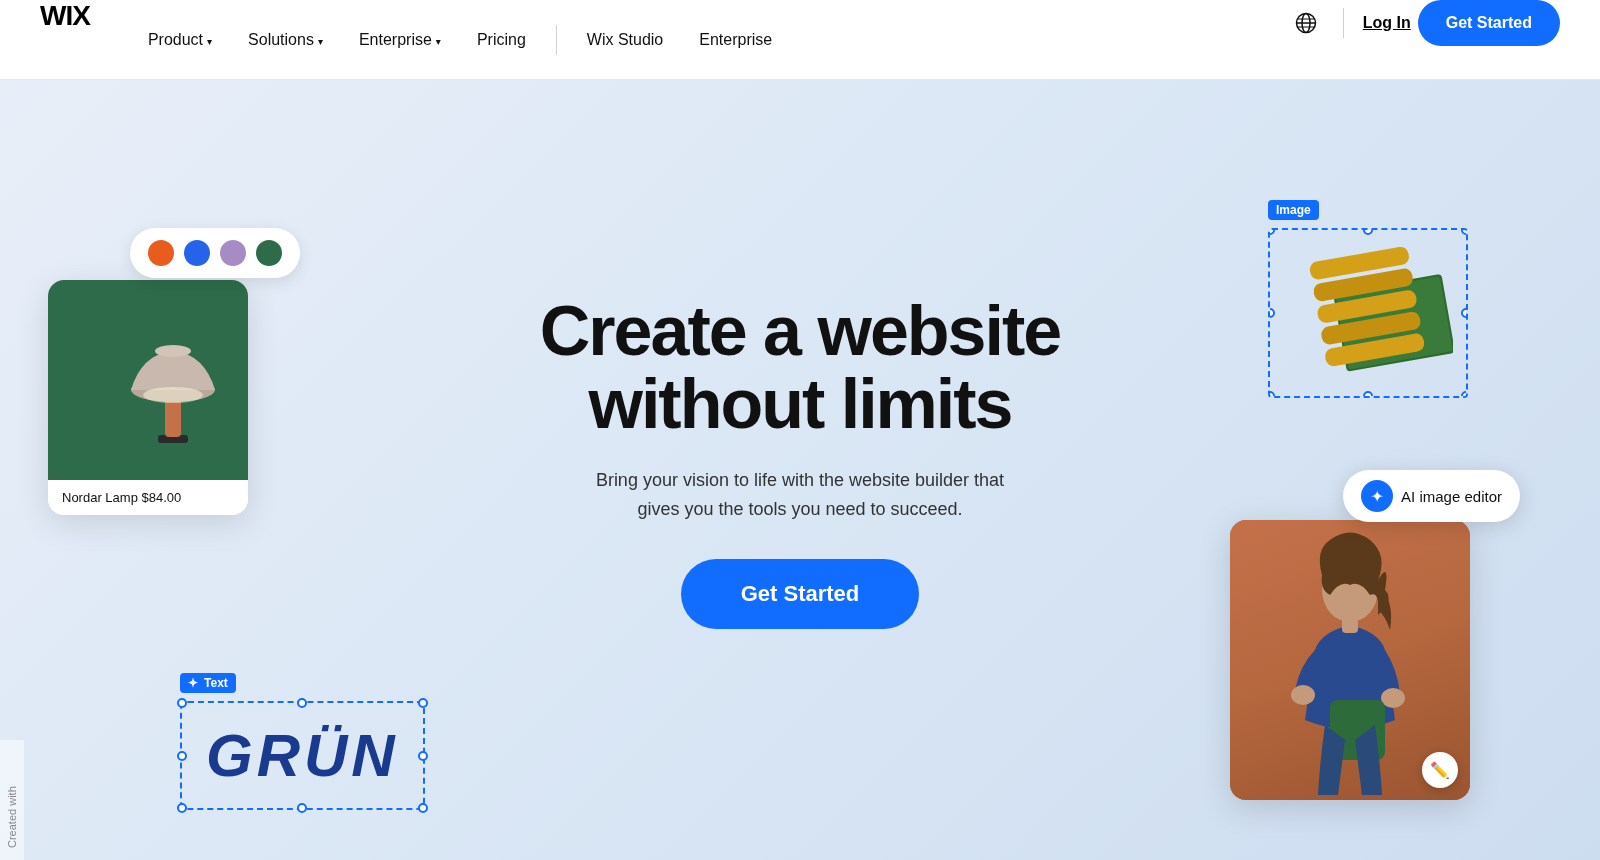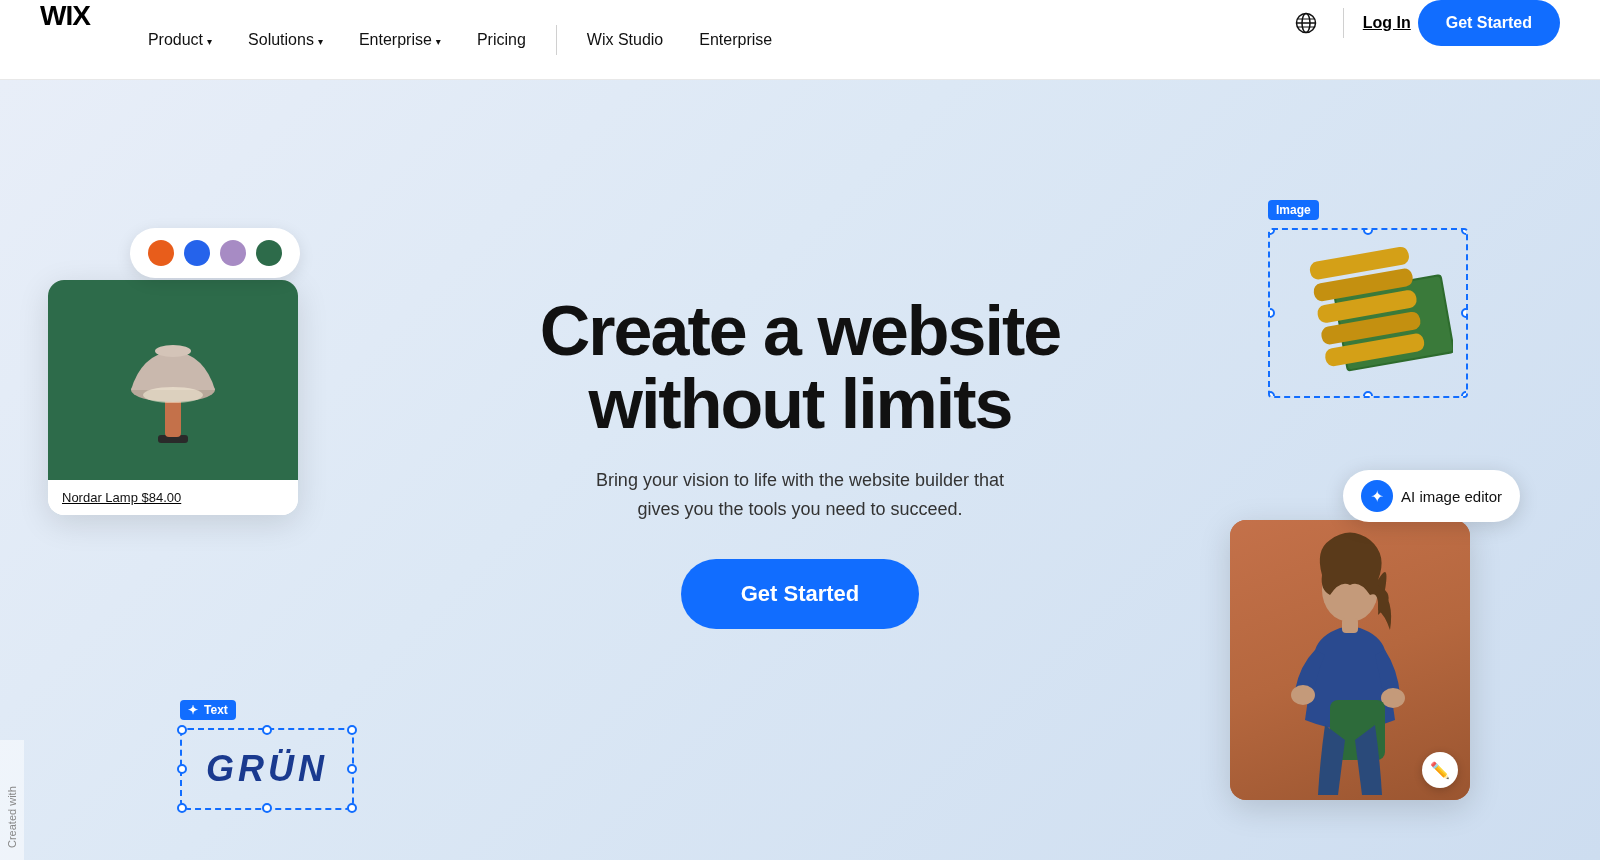--- a/index.html
+++ b/index.html
@@ -134,27 +134,26 @@
     .hero-note {
       font-size: 14px;
       color: #555;
     }
 
     
     .lamp-card {
       position: absolute;
       left: 48px;
       top: 200px;
-      width: 250px;
+      width: 200px;
       background: #fff;
       border-radius: 16px;
       box-shadow: 0 8px 32px rgba(0,0,0,0.12);
       overflow: hidden;
       z-index: 6;
-      text-decoration: underline;
     }
     .lamp-card-img {
       width: 250px;
       height: 200px;
       background: #2d6b4a;
       display: flex;
       align-items: center;
       justify-content: center;
     }
     
@@ -204,21 +203,21 @@
       border-radius: 4px;
       margin-bottom: 4px;
     }
     .text-element-box {
       border: 2px dashed #116dff;
       border-radius: 8px;
       padding: 18px 24px;
       position: relative;
     }
     .gruen-text {
-      font-size: 36px;
+      font-size: 60px;
       font-weight: 900;
       color: #1a3a8f;
       letter-spacing: 4px;
       font-style: italic;
     }
     
     .corner-handle {
       position: absolute;
       width: 10px;
       height: 10px;

